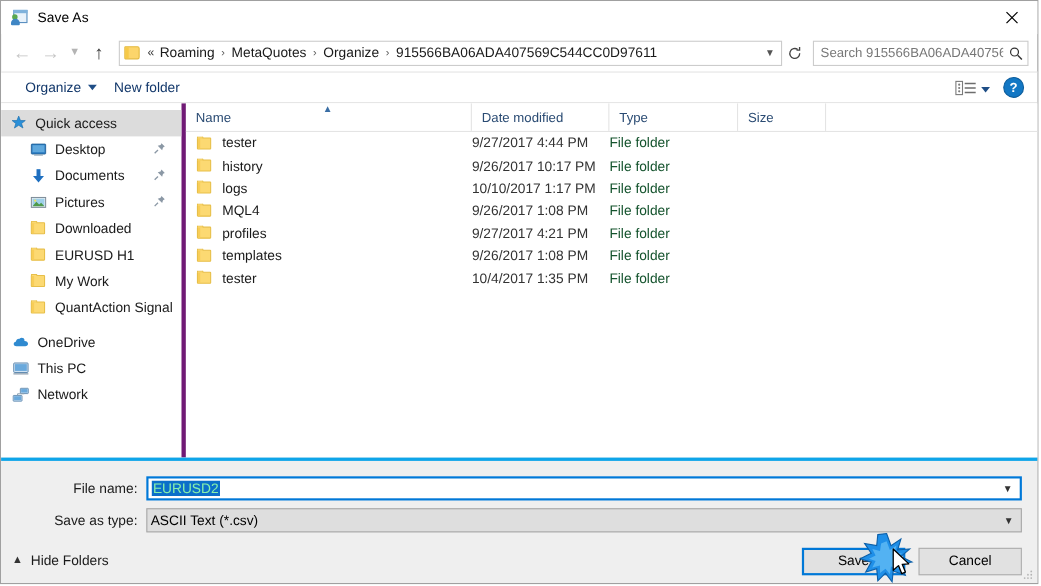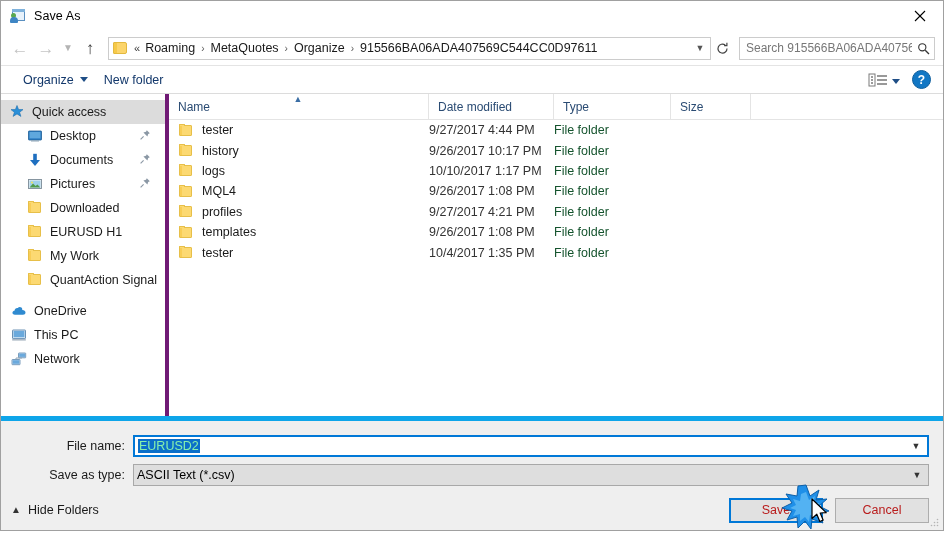--- a/index.html
+++ b/index.html
@@ -374,21 +374,21 @@
     position: relative;
   }
   .fcell-date { width: 125px; color: #333; }
   .fcell-type { width: 117px; color: #14532d; }
   .fcell-size { width: 80px; }
 
   
   .bottom {
     flex: none;
     background: #efefef;
-    border-top: 5px solid #0ea5e9;
+    border-top: 3px solid #0ea5e9;
     padding: 14px 0 11px 0;
     box-sizing: border-box;
     height: 114px;
     position: relative;
   }
   .field-row {
     display: flex;
     align-items: center;
     margin-bottom: 7px;
     padding-right: 14px;
@@ -455,21 +455,21 @@
     display: flex;
     gap: 12px;
     position: relative;
   }
   .btn {
     width: 94px;
     height: 25px;
     background: #e1e1e1;
     border: 1px solid #adadad;
     font-size: 12.5px;
-    color: #b91c1c;
+    color: #000000;
     display: flex;
     align-items: center;
     justify-content: center;
     box-sizing: border-box;
   }
   .btn.default {
     border: 2px solid #0078d7;
   }
   .grip {
     position: absolute;

